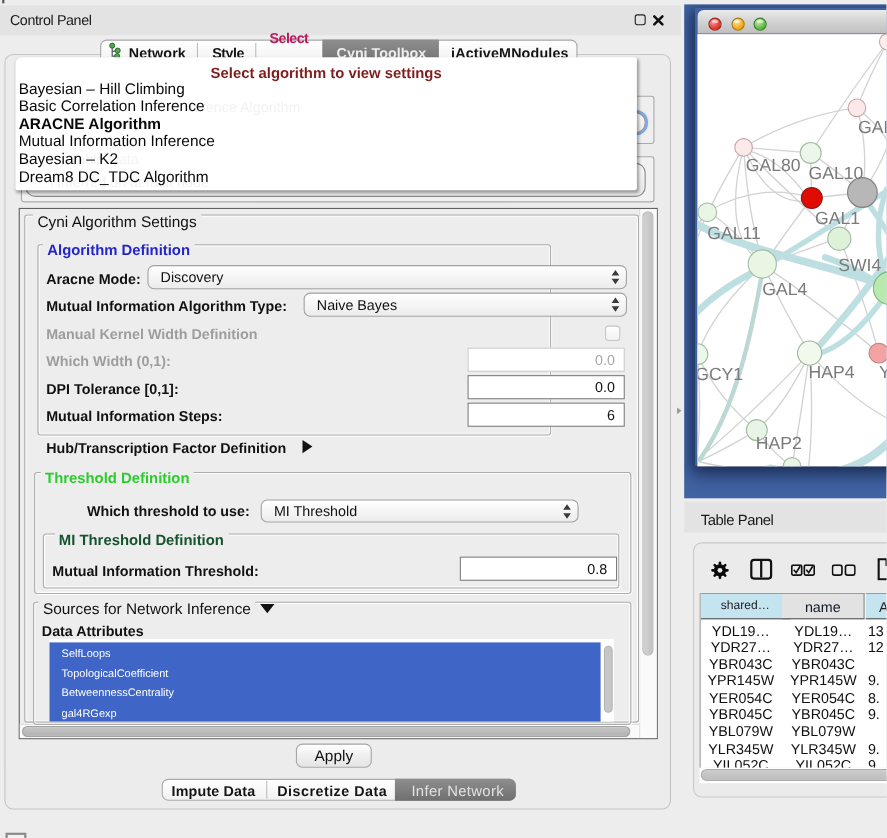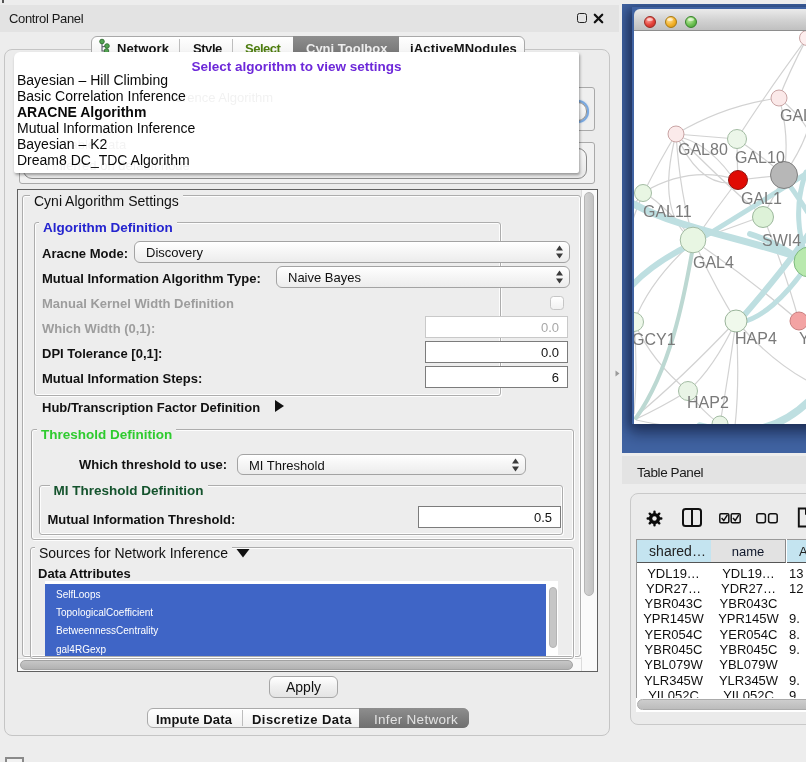--- a/index.html
+++ b/index.html
@@ -39,37 +39,37 @@
 <svg class="abs" style="left:99px;top:38px;" width="12" height="16" viewBox="0 0 12 16">
   <path d="M3,4 L3,13 L7,13 M3,9 L7,8" stroke="#5a5a6a" stroke-width="1.1" fill="none"></path>
   <circle cx="3" cy="3.5" r="2.3" fill="#53a453" stroke="#2e6b2e" stroke-width="0.9"></circle>
   <circle cx="8" cy="8" r="2.3" fill="#53a453" stroke="#2e6b2e" stroke-width="0.9"></circle>
   <circle cx="7.5" cy="13" r="2.3" fill="#53a453" stroke="#2e6b2e" stroke-width="0.9"></circle>
 </svg>
 <div class="abs b" style="left:117px;top:41px;font-size:13px;letter-spacing:0.1px;color:#141414;">Network</div>
 <div class="abs" style="left:179px;top:39px;width:1px;height:16px;background:#bdbdbd;"></div>
 <div class="abs b" style="left:193px;top:41px;font-size:13px;letter-spacing:-0.45px;color:#141414;">Style</div>
 <div class="abs" style="left:232px;top:39px;width:1px;height:16px;background:#bdbdbd;"></div>
-<div class="abs b" style="left:245px;top:41px;font-size:13px;letter-spacing:-0.5px;color:#4d7c0f;">Select</div>
+<div class="abs b" style="left:245px;top:27px;font-size:13px;letter-spacing:-0.5px;color:#be185d;">Select</div>
 <div class="abs" style="left:293px;top:36px;width:106px;height:22px;background:linear-gradient(#8e8e8e,#717171);"></div>
 <div class="abs b" style="left:306px;top:41px;font-size:13px;letter-spacing:0px;color:#ededed;">Cyni Toolbox</div>
 <div class="abs b" style="left:410px;top:41px;font-size:13px;letter-spacing:0.15px;color:#141414;">jActiveMNodules</div>
 
 <div class="abs" style="left:19px;top:87px;width:576px;height:44px;border:1px solid #a9a9a9;border-radius:3px;background:#efefef;"></div>
 <div class="abs" style="left:24px;top:102px;width:563px;height:19px;border:1px solid #8f8f8f;border-radius:9px;background:linear-gradient(#fcfcfc,#ebebeb);box-shadow:0 0 0 2px #7aa8df, 0 0 2px 2px rgba(121,167,222,0.4);"></div>
 
 <div class="abs" style="left:19px;top:142px;width:576px;height:42px;border:1px solid #a9a9a9;border-radius:3px;background:#f1f1f1;"></div>
 <div class="abs" style="left:23px;top:148px;width:564px;height:31px;border:1.5px solid #8a8a8a;border-radius:9px;background:linear-gradient(#f7f7f7,#e7e7e7);"></div>
 
 <div class="abs" style="left:14px;top:52px;width:565px;height:121px;background:#fff;border-radius:6px 2px 2px 2px;box-shadow:1px 2px 3px rgba(0,0,0,0.35);"></div>
 <div class="abs" style="left:172px;top:90px;font-size:13px;color:rgba(150,150,150,0.13);">ference Algorithm</div>
 <div class="abs" style="left:64px;top:137px;font-size:13px;color:rgba(150,150,150,0.11);">Table Data</div>
 <div class="abs" style="left:46px;top:158px;font-size:13px;color:rgba(150,150,150,0.13);">l inferred on default node</div>
 
-<div class="abs b" style="left:14px;top:59px;width:565px;text-align:center;font-size:13.5px;color:#6d28d9;">Select algorithm to view settings</div>
+<div class="abs b" style="left:14px;top:59px;width:565px;text-align:center;font-size:13.5px;color:#7f1d1d;">Select algorithm to view settings</div>
 <div class="abs" style="left:17px;top:72px;font-size:14px;color:#090909;line-height:16.1px;">
 Bayesian – Hill Climbing<br>
 Basic Correlation Inference<br>
 <span class="b">ARACNE Algorithm</span><br>
 Mutual Information Inference<br>
 Bayesian – K2<br>
 Dream8 DC_TDC Algorithm
 </div>
 
 <div class="abs" style="left:17px;top:189px;width:581px;height:483px;border:1px solid #606060;background:#ededed;"></div>
@@ -133,21 +133,21 @@
       <path d="M4.5,0.5 L8,5.5 L1,5.5 Z" fill="#3a3a3a"></path>
       <path d="M4.5,13.5 L1,8.5 L8,8.5 Z" fill="#3a3a3a"></path>
     </svg>
 </div>
 
 <div class="gbox" style="left:38.5px;top:485px;width:524.5px;height:50px;">
   <span class="gttl b" style="left:10px;color:#14532d;font-size:13.5px;">MI Threshold Definition</span>
 </div>
 <div class="lbl" style="left:47.5px;top:512px;">Mutual Information Threshold:</div>
 <div class="field" style="left:418px;top:506px;width:143px;height:22px;">
-    <span>0.5</span>
+    <span>0.8</span>
   </div>
 
 <div class="gbox" style="left:30px;top:547px;width:544px;height:112px;">
   <span class="gttl" style="left:4px;">Sources for Network Inference</span>
 </div>
 <svg class="abs" style="left:236px;top:548px;" width="14" height="10" viewBox="0 0 14 10">
     <path d="M0.5,1 L13.5,1 L7,9.5 Z" fill="#111"></path>
   </svg>
 <div class="lbl" style="left:38px;top:566px;">Data Attributes</div>
 <div class="abs" style="left:45px;top:581px;width:513px;height:75px;background:#fff;"></div>
@@ -298,21 +298,21 @@
   <g fill="none" stroke="#111" stroke-width="1.5">
     <rect x="0.8" y="0.8" width="8.6" height="9" rx="2"></rect>
       <rect x="12.6" y="0.8" width="8.6" height="9" rx="2"></rect>
   </g>
 </svg>
 <svg class="abs" style="left:797px;top:507px;" width="16" height="21" viewBox="0 0 16 22">
   <path d="M1.5,1.5 L9,1.5 L14.5,7 L14.5,20.5 L1.5,20.5 Z M9,1.5 L9,7 L14.5,7" fill="none" stroke="#111" stroke-width="2"></path>
 </svg>
 
 <div class="abs" style="left:636px;top:539px;width:170px;height:159px;background:#fff;border-left:1px solid #9a9a9a;overflow:hidden;">
-  <div class="abs" style="left:0;top:0;width:82px;height:24px;background:#c4e4f0;border-top:1px solid #9a9a9a;border-bottom:1px solid #555;border-right:1px solid #8a8a8a;font-size:14px;color:#222;text-align:center;line-height:23px;">shared…</div>
+  <div class="abs" style="left:0;top:0;width:82px;height:24px;background:#c4e4f0;border-top:1px solid #9a9a9a;border-bottom:1px solid #555;border-right:1px solid #8a8a8a;font-size:11px;color:#222;text-align:center;line-height:23px;">shared…</div>
   <div class="abs" style="left:74px;top:0;width:75px;height:24px;background:#e2e2e2;border-top:1px solid #9a9a9a;border-bottom:1px solid #555;border-right:1px solid #8a8a8a;font-size:13px;color:#0f172a;text-align:center;line-height:23px;">name</div>
   <div class="abs" style="left:150px;top:0;width:60px;height:24px;background:#c4e4f0;border-top:1px solid #9a9a9a;border-bottom:1px solid #555;font-size:13px;color:#222;text-align:left;text-indent:12px;line-height:23px;">A</div>
   <div class="abs" style="left:0;top:26.5px;width:73px;font-size:13px;color:#111;text-align:center;line-height:15.3px;">
 YDL19…<br>YDR27…<br>YBR043C<br>YPR145W<br>YER054C<br>YBR045C<br>YBL079W<br>YLR345W<br>YIL052C</div>
   <div class="abs" style="left:74px;top:26.5px;width:75px;font-size:13px;color:#111;text-align:center;line-height:15.3px;">
 YDL19…<br>YDR27…<br>YBR043C<br>YPR145W<br>YER054C<br>YBR045C<br>YBL079W<br>YLR345W<br>YIL052C</div>
   <div class="abs" style="left:152px;top:26.5px;width:60px;font-size:13px;color:#111;text-align:left;line-height:15.3px;">
 13<br>12<br>&nbsp;<br>9.<br>8.<br>9.<br>&nbsp;<br>9.<br>9.</div>
 </div>
 

